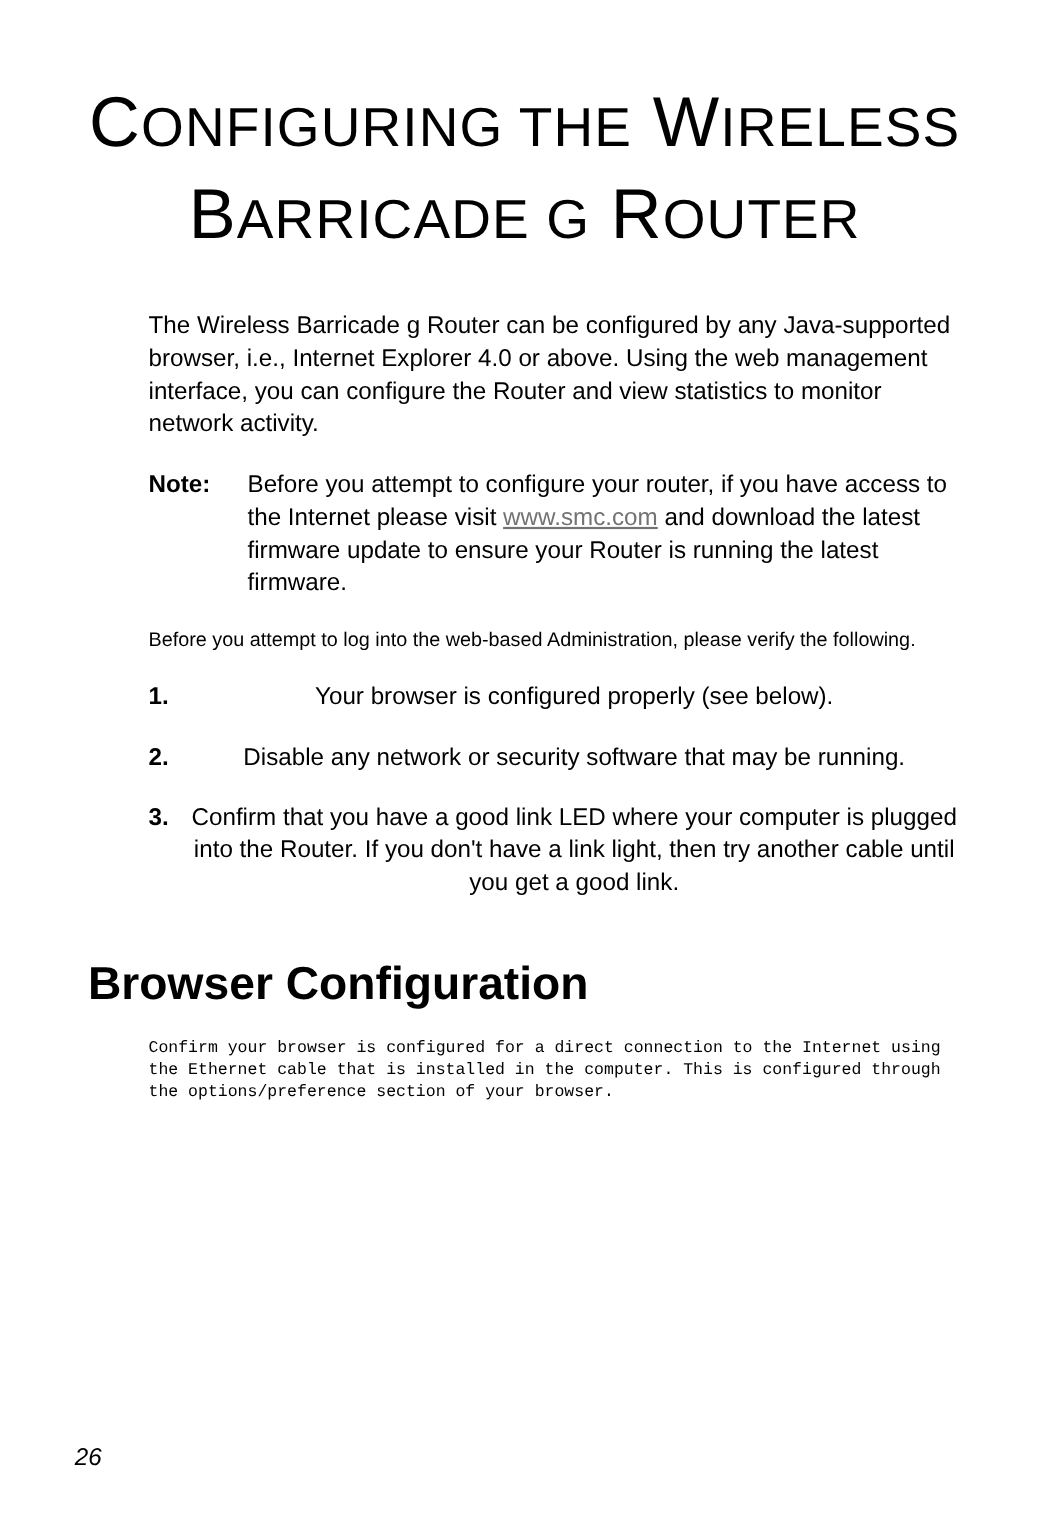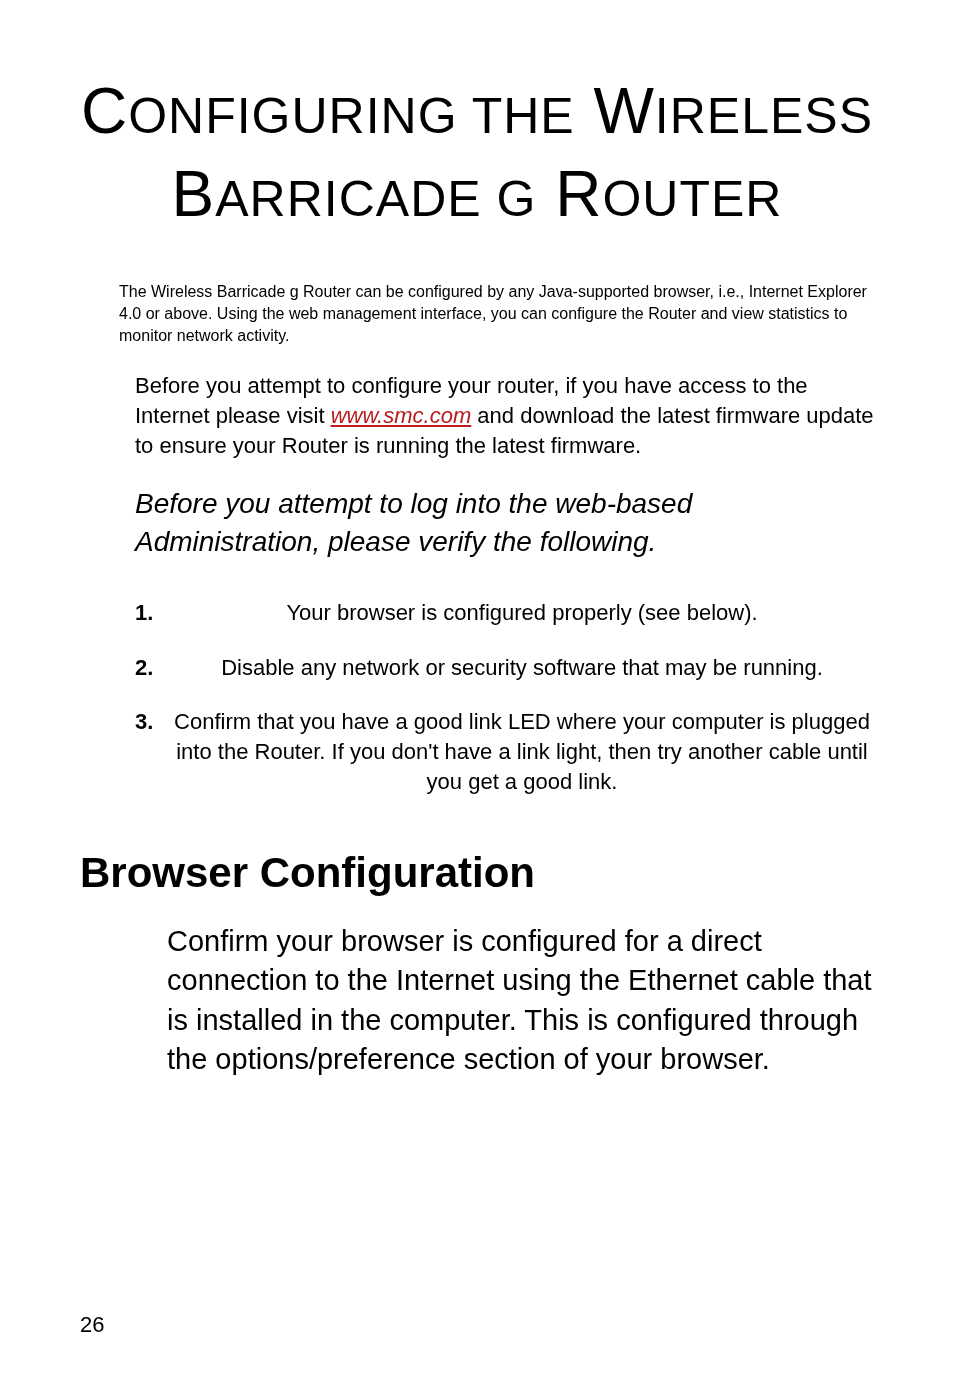--- a/index.html
+++ b/index.html
@@ -21,50 +21,48 @@
       font-weight: normal;
       text-align: center;
       line-height: 1.3;
       margin-bottom: 45px;
       letter-spacing: 1px;
     }
     .main-title .cap {
       font-size: 64px;
     }
     .intro-para {
-      font-size: 16px;
+      font-size: 22px;
       line-height: 1.35;
-      margin-left: 39px;
+      margin-left: 55px;
       margin-bottom: 25px;
     }
     .note-block {
       font-size: 22px;
       line-height: 1.35;
       margin-left: 55px;
       margin-bottom: 25px;
       display: flex;
     }
     .note-label {
       font-weight: bold;
       min-width: 90px;
     }
     .note-text {
       flex: 1;
     }
     .link {
-      color: #b91c1c;
+      color: #737373;
       text-decoration: underline;
-      font-style: italic;
     }
     .verify-para {
-      font-size: 28px;
+      font-size: 18px;
       line-height: 1.35;
       margin-left: 55px;
-      margin-bottom: 37px;
-      font-style: italic;
+      margin-bottom: 25px;
     }
     .numbered-item {
       font-size: 22px;
       line-height: 1.35;
       margin-left: 55px;
       margin-bottom: 25px;
       display: flex;
     }
     .item-num {
       font-weight: bold;
@@ -74,42 +72,45 @@
       flex: 1;
       text-align: center;
     }
     .section-heading {
       font-size: 42px;
       font-weight: bold;
       margin-top: 53px;
       margin-bottom: 25px;
     }
     .section-para {
-      font-size: 29px;
+      font-size: 15px;
       line-height: 1.35;
-      margin-left: 87px;
+      margin-left: 55px;
+      font-family: Liberation Mono, monospace;
     }
     .page-number {
       position: absolute;
       bottom: 50px;
-      left: 80px;
+      left: 68px;
       font-size: 22px;
+      font-style: italic;
     }
   </style>
 </head>
 <body>
 
 <div class="main-title">
   <span class="cap">C</span><span>ONFIGURING</span><span> </span><span>THE</span><span class="cap"> W</span><span>IRELESS</span><br>
   <span class="cap">B</span><span>ARRICADE</span><span> </span><span>G</span><span class="cap"> R</span><span>OUTER</span>
 </div>
 
 <p class="intro-para">The Wireless Barricade g Router can be configured by any Java-supported browser, i.e., Internet Explorer 4.0 or above. Using the web management interface, you can configure the Router and view statistics to monitor network activity.</p>
 
 <div class="note-block">
+  <span class="note-label">Note:</span>
   <span class="note-text">
     <span>Before you attempt to configure your router, if you have access to the Internet please visit </span><a class="link">www.smc.com</a><span> and download the latest firmware update to ensure your Router is running the latest firmware.</span>
   </span>
 </div>
 
 <p class="verify-para">Before you attempt to log into the web-based Administration, please verify the following.</p>
 
 <div class="numbered-item">
   <span class="item-num">1.</span>
   <span class="item-text">Your browser is configured properly (see below).</span>

